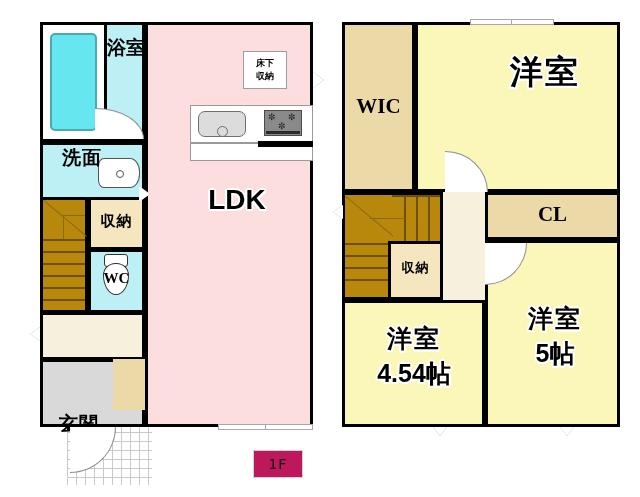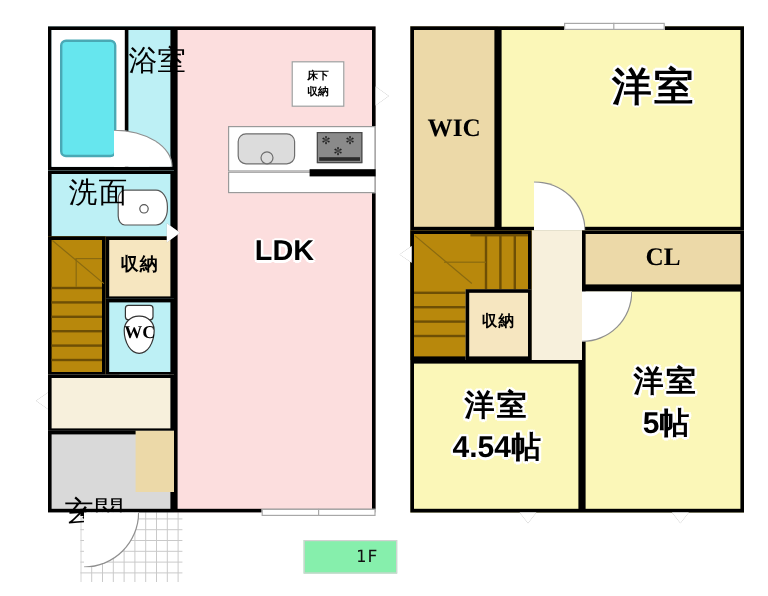--- a/index.html
+++ b/index.html
@@ -42,37 +42,36 @@
 
   .label {
     position: absolute;
     text-align: center;
     color: #000;
     line-height: 1.05;
     white-space: nowrap;
     pointer-events: none;
   }
   .lbl-big {
-    font-size: 24px;
+    font-size: 28px;
     font-weight: 700;
     text-shadow:
        2px 0 #fff, -2px 0 #fff, 0 2px #fff, 0 -2px #fff,
        1.5px 1.5px #fff, -1.5px 1.5px #fff, 1.5px -1.5px #fff, -1.5px -1.5px #fff;
-    margin-top: 12px;
   }
   .lbl-room {
     font-size: 25px;
     font-weight: 700;
     text-shadow:
        2px 0 #fff, -2px 0 #fff, 0 2px #fff, 0 -2px #fff,
        1.5px 1.5px #fff, -1.5px 1.5px #fff, 1.5px -1.5px #fff, -1.5px -1.5px #fff;
   }
   .lbl-mid {
-    font-size: 24px;
-    font-weight: 400;
+    font-size: 19px;
+    font-weight: 700;
   }
   .lbl-sm {
     font-size: 15px;
     font-weight: 700;
   }
   .lbl-xs {
     font-size: 11px;
     font-weight: 700;
     line-height: 1.08;
   }
@@ -80,29 +79,28 @@
     font-size: 9px;
     font-weight: 700;
     line-height: 1.15;
   }
   .lbl-latin { font-family: "Liberation Serif", "DejaVu Serif", serif; }
 
   
   .floor-tag {
     position: absolute;
     border: 1px solid #d2d2d2;
-    background: #86efac;
+    background: #be185d;
     font-size: 14px;
     font-family: "DejaVu Sans Mono", monospace;
     letter-spacing: 1px;
     color: #111;
     display: flex;
     align-items: center;
     justify-content: center;
-    padding-left: 28px;
   }
 
   
   .tub {
     position: absolute;
     box-sizing: border-box;
     border: 2px solid #4aa9b5;
     border-radius: 5px;
     background: #66e6ee;
   }

